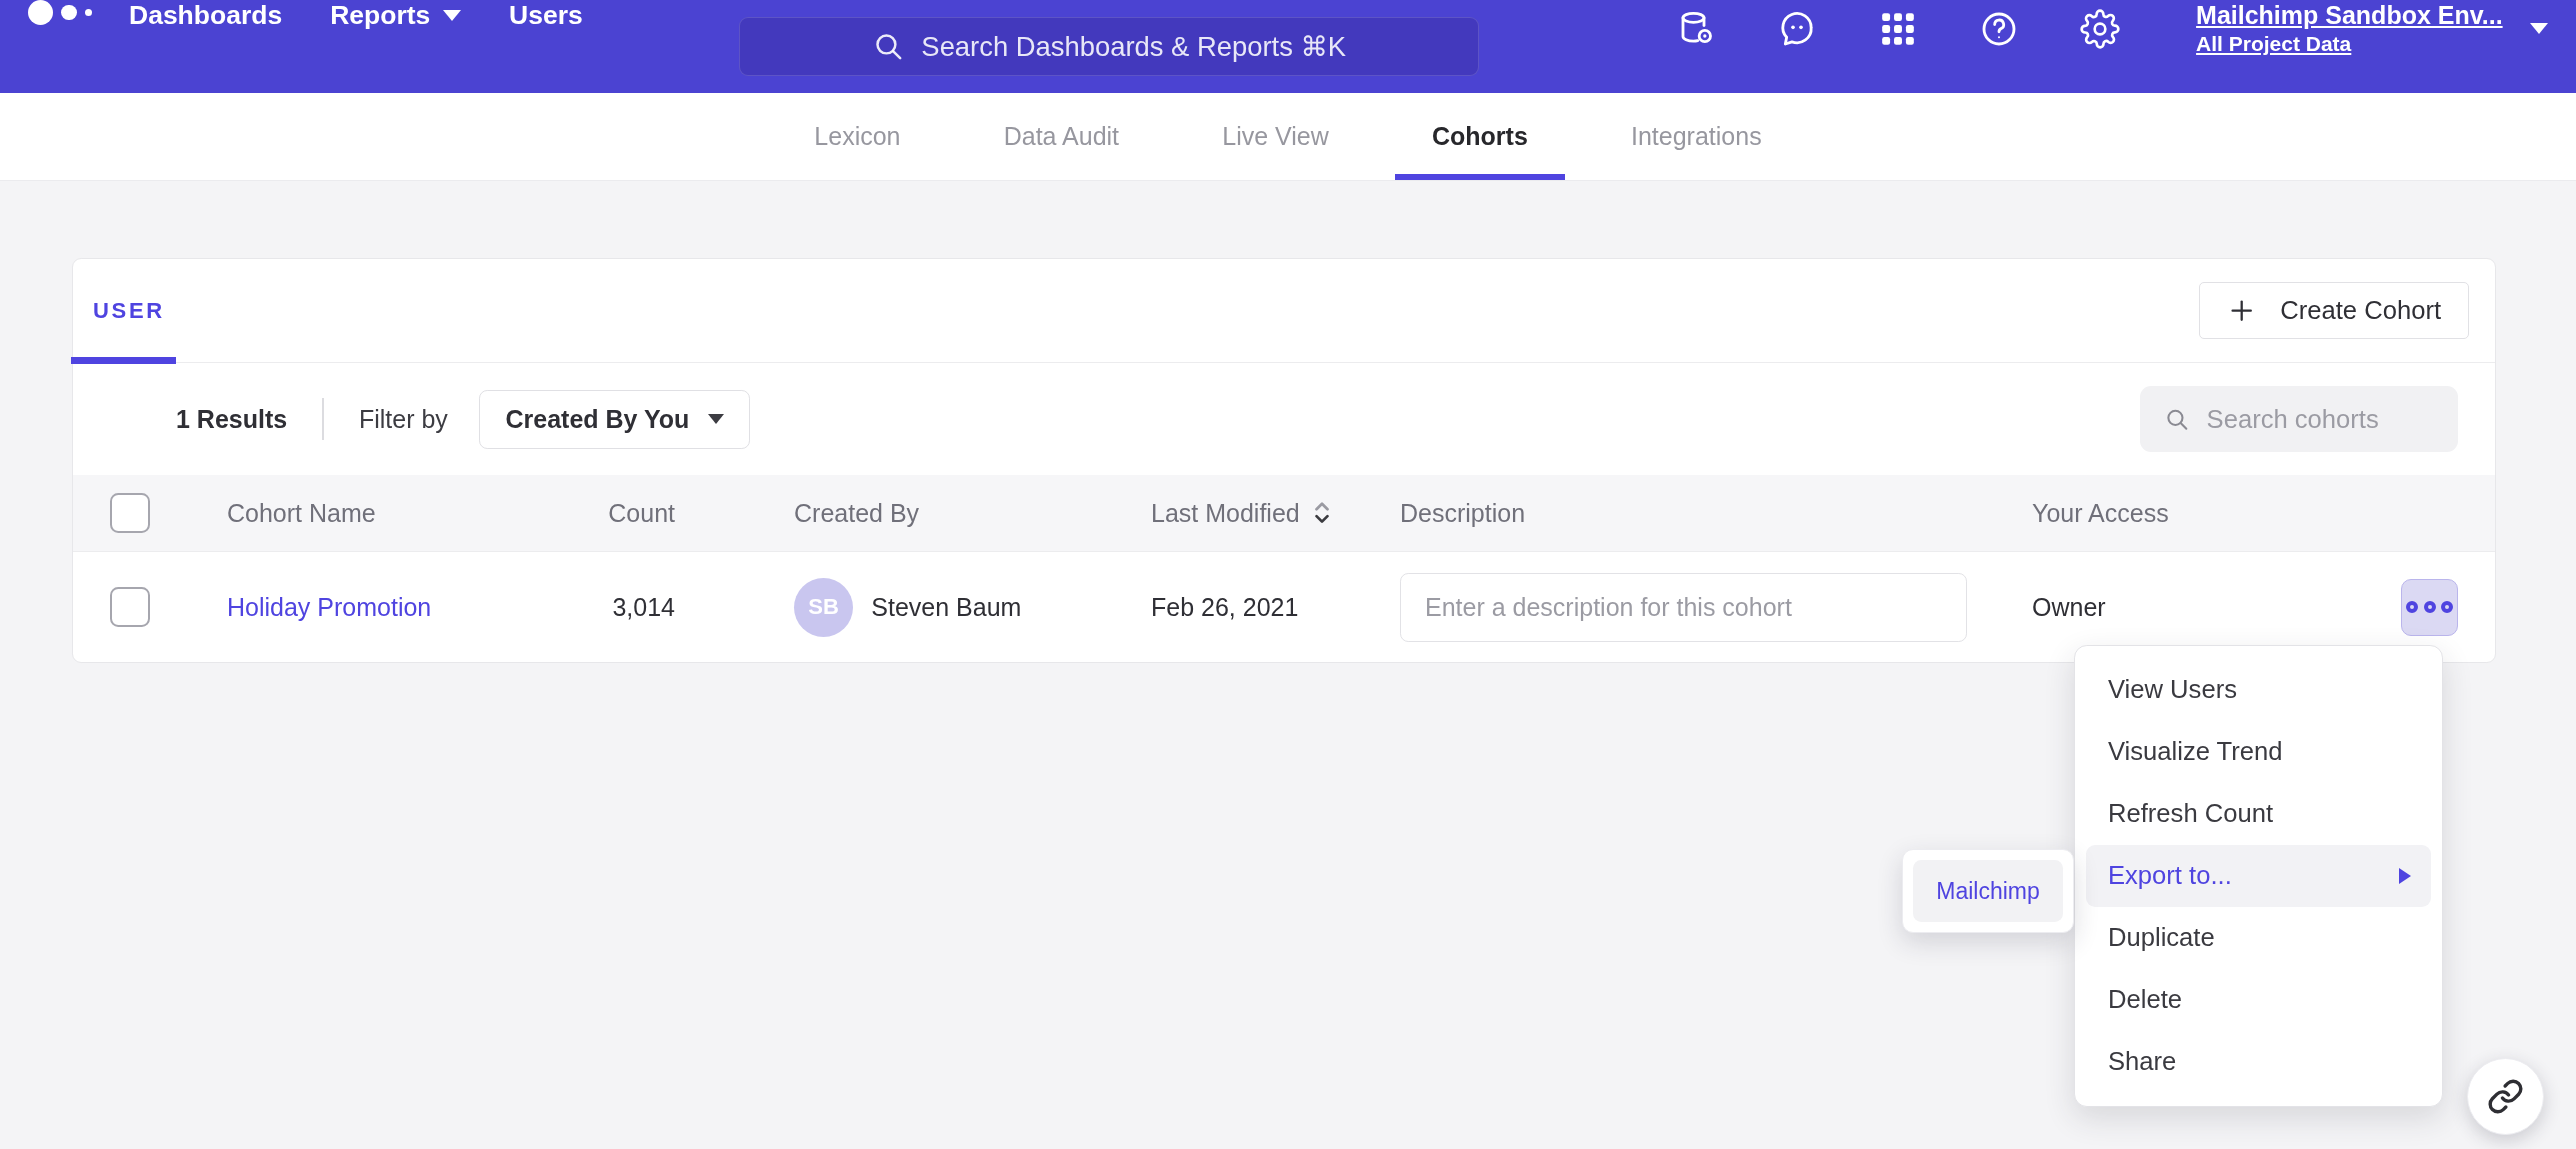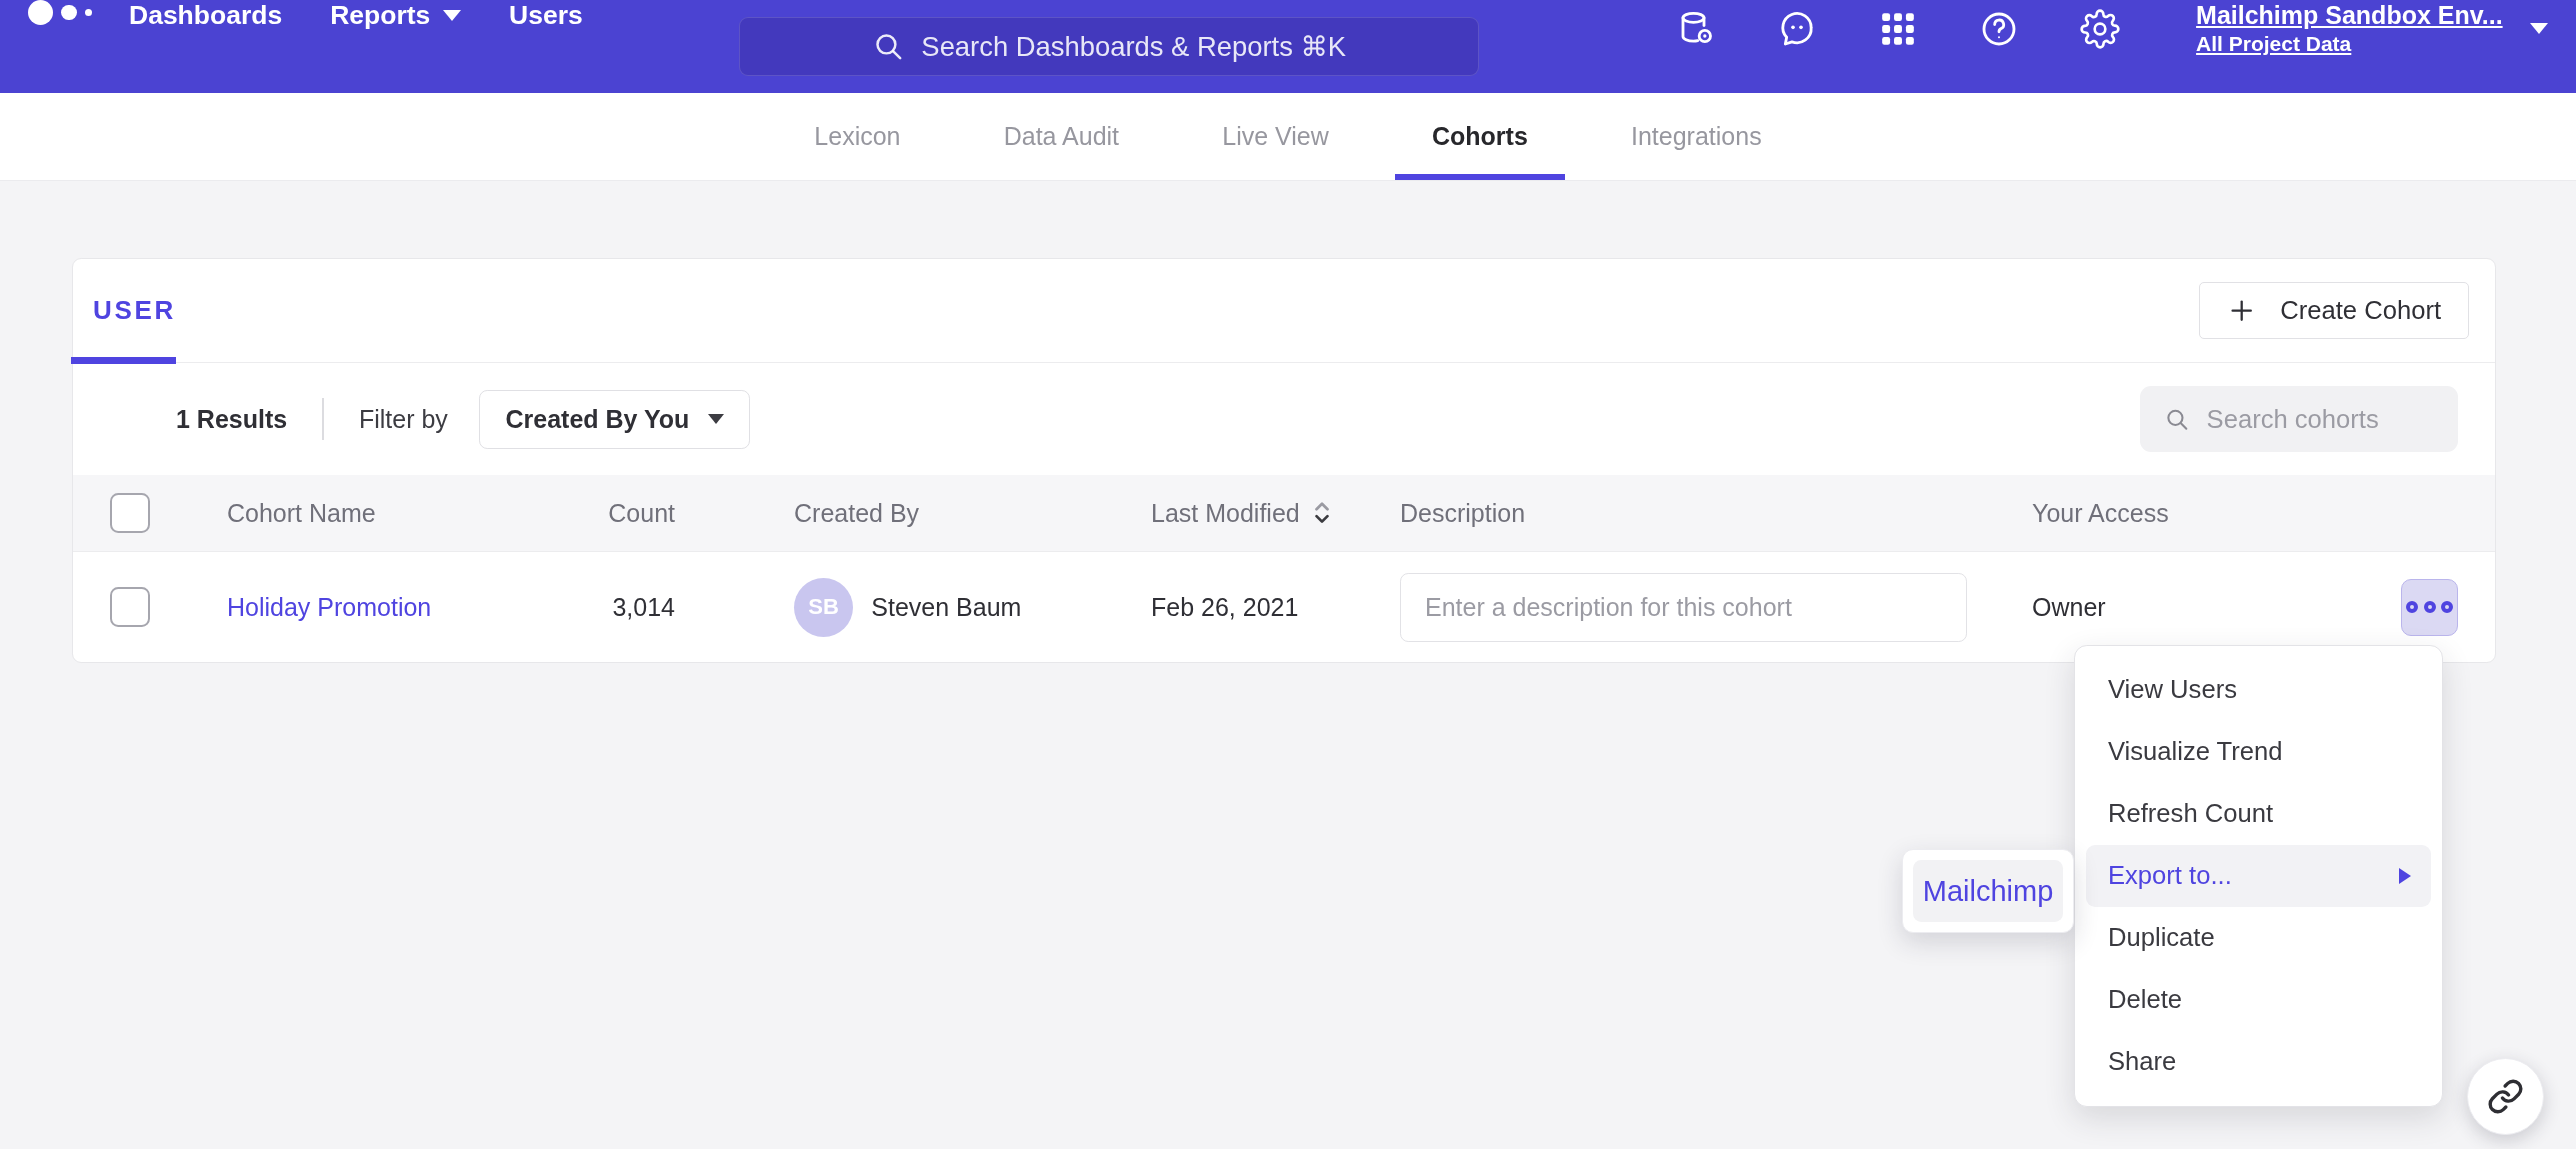--- a/index.html
+++ b/index.html
@@ -40,21 +40,21 @@
   .tab{display:flex;align-items:center;padding:0 37px;margin:0 14.6px;font-size:25px;
     color:#97979f;position:relative;cursor:pointer;white-space:nowrap;}
   .tab.active{color:#27272b;font-weight:700;}
   .tab.active::after{content:"";position:absolute;left:0;right:0;bottom:0;height:6.4px;
     background:var(--color-brand);}
   
   .card{margin:77px 80px 0 72px;background:#fff;border:1.8px solid var(--color-card-border);
     border-radius:9.1px;position:relative;}
   .card-header{height:104px;display:flex;align-items:center;justify-content:space-between;
     padding:0 25.6px 0 20px;border-bottom:1.8px solid #ececee;position:relative;}
-  .user-tab{font-size:26px;font-weight:700;letter-spacing:2.7px;color:var(--color-brand);cursor:pointer;}
+  .user-tab{font-size:22px;font-weight:700;letter-spacing:2.7px;color:var(--color-brand);cursor:pointer;}
   .user-underline{position:absolute;left:-1.8px;bottom:-1.8px;width:105px;height:6.4px;
     background:var(--color-brand);}
   .create-btn{display:flex;align-items:center;gap:25px;height:57px;padding:0 27.4px;
     background:#fff;border:1.8px solid #e1e1e5;border-radius:5px;font-size:25.6px;font-weight:500;
     color:var(--color-text-dark);cursor:pointer;font-family:inherit;}
   
   .filter-row{height:112px;display:flex;align-items:center;padding:0 37px;}
   .results-count{margin-left:66px;font-size:25px;font-weight:700;}
   .vdivider{width:1.8px;height:42px;background:#dcdce0;margin:0 35px;}
   .filter-by{font-size:25px;color:#3c3c42;margin-right:31px;}
@@ -97,21 +97,21 @@
     padding:12.8px 0;z-index:30;}
   .menu-item{height:62px;display:flex;align-items:center;padding:0 33px;font-size:25.6px;
     color:#3a3a40;cursor:pointer;white-space:nowrap;}
   .menu-item.highlighted{margin:0 11px;padding:0 20px 0 22px;background:var(--color-menu-highlight);
     border-radius:9.1px;color:var(--color-brand);justify-content:space-between;}
   .submenu-arrow{width:0;height:0;border-top:8.2px solid transparent;border-bottom:8.2px solid transparent;
     border-left:12px solid var(--color-brand);}
   .submenu{position:absolute;left:1902px;top:849px;width:172px;background:#fff;border-radius:11px;
     border:0.9px solid #ececf0;box-shadow:0 9.1px 25.6px rgba(40,40,60,.16);padding:10px;z-index:31;}
   .submenu-item{height:62px;background:#f2f2f4;border-radius:8.2px;display:flex;align-items:center;
-    justify-content:center;font-size:29px;color:var(--color-brand);cursor:pointer;}
+    justify-content:center;font-size:23px;color:var(--color-brand);cursor:pointer;}
   
   .fab{position:absolute;left:2467px;top:1058px;width:77px;height:77px;border-radius:50%;
     background:#fff;border:0.9px solid #ececf0;box-shadow:0 5.5px 18.3px rgba(40,40,60,.20);
     display:flex;align-items:center;justify-content:center;cursor:pointer;z-index:40;}
 </style>
 </head>
 <body>
 
 <nav class="topnav">
   <div class="logo">

